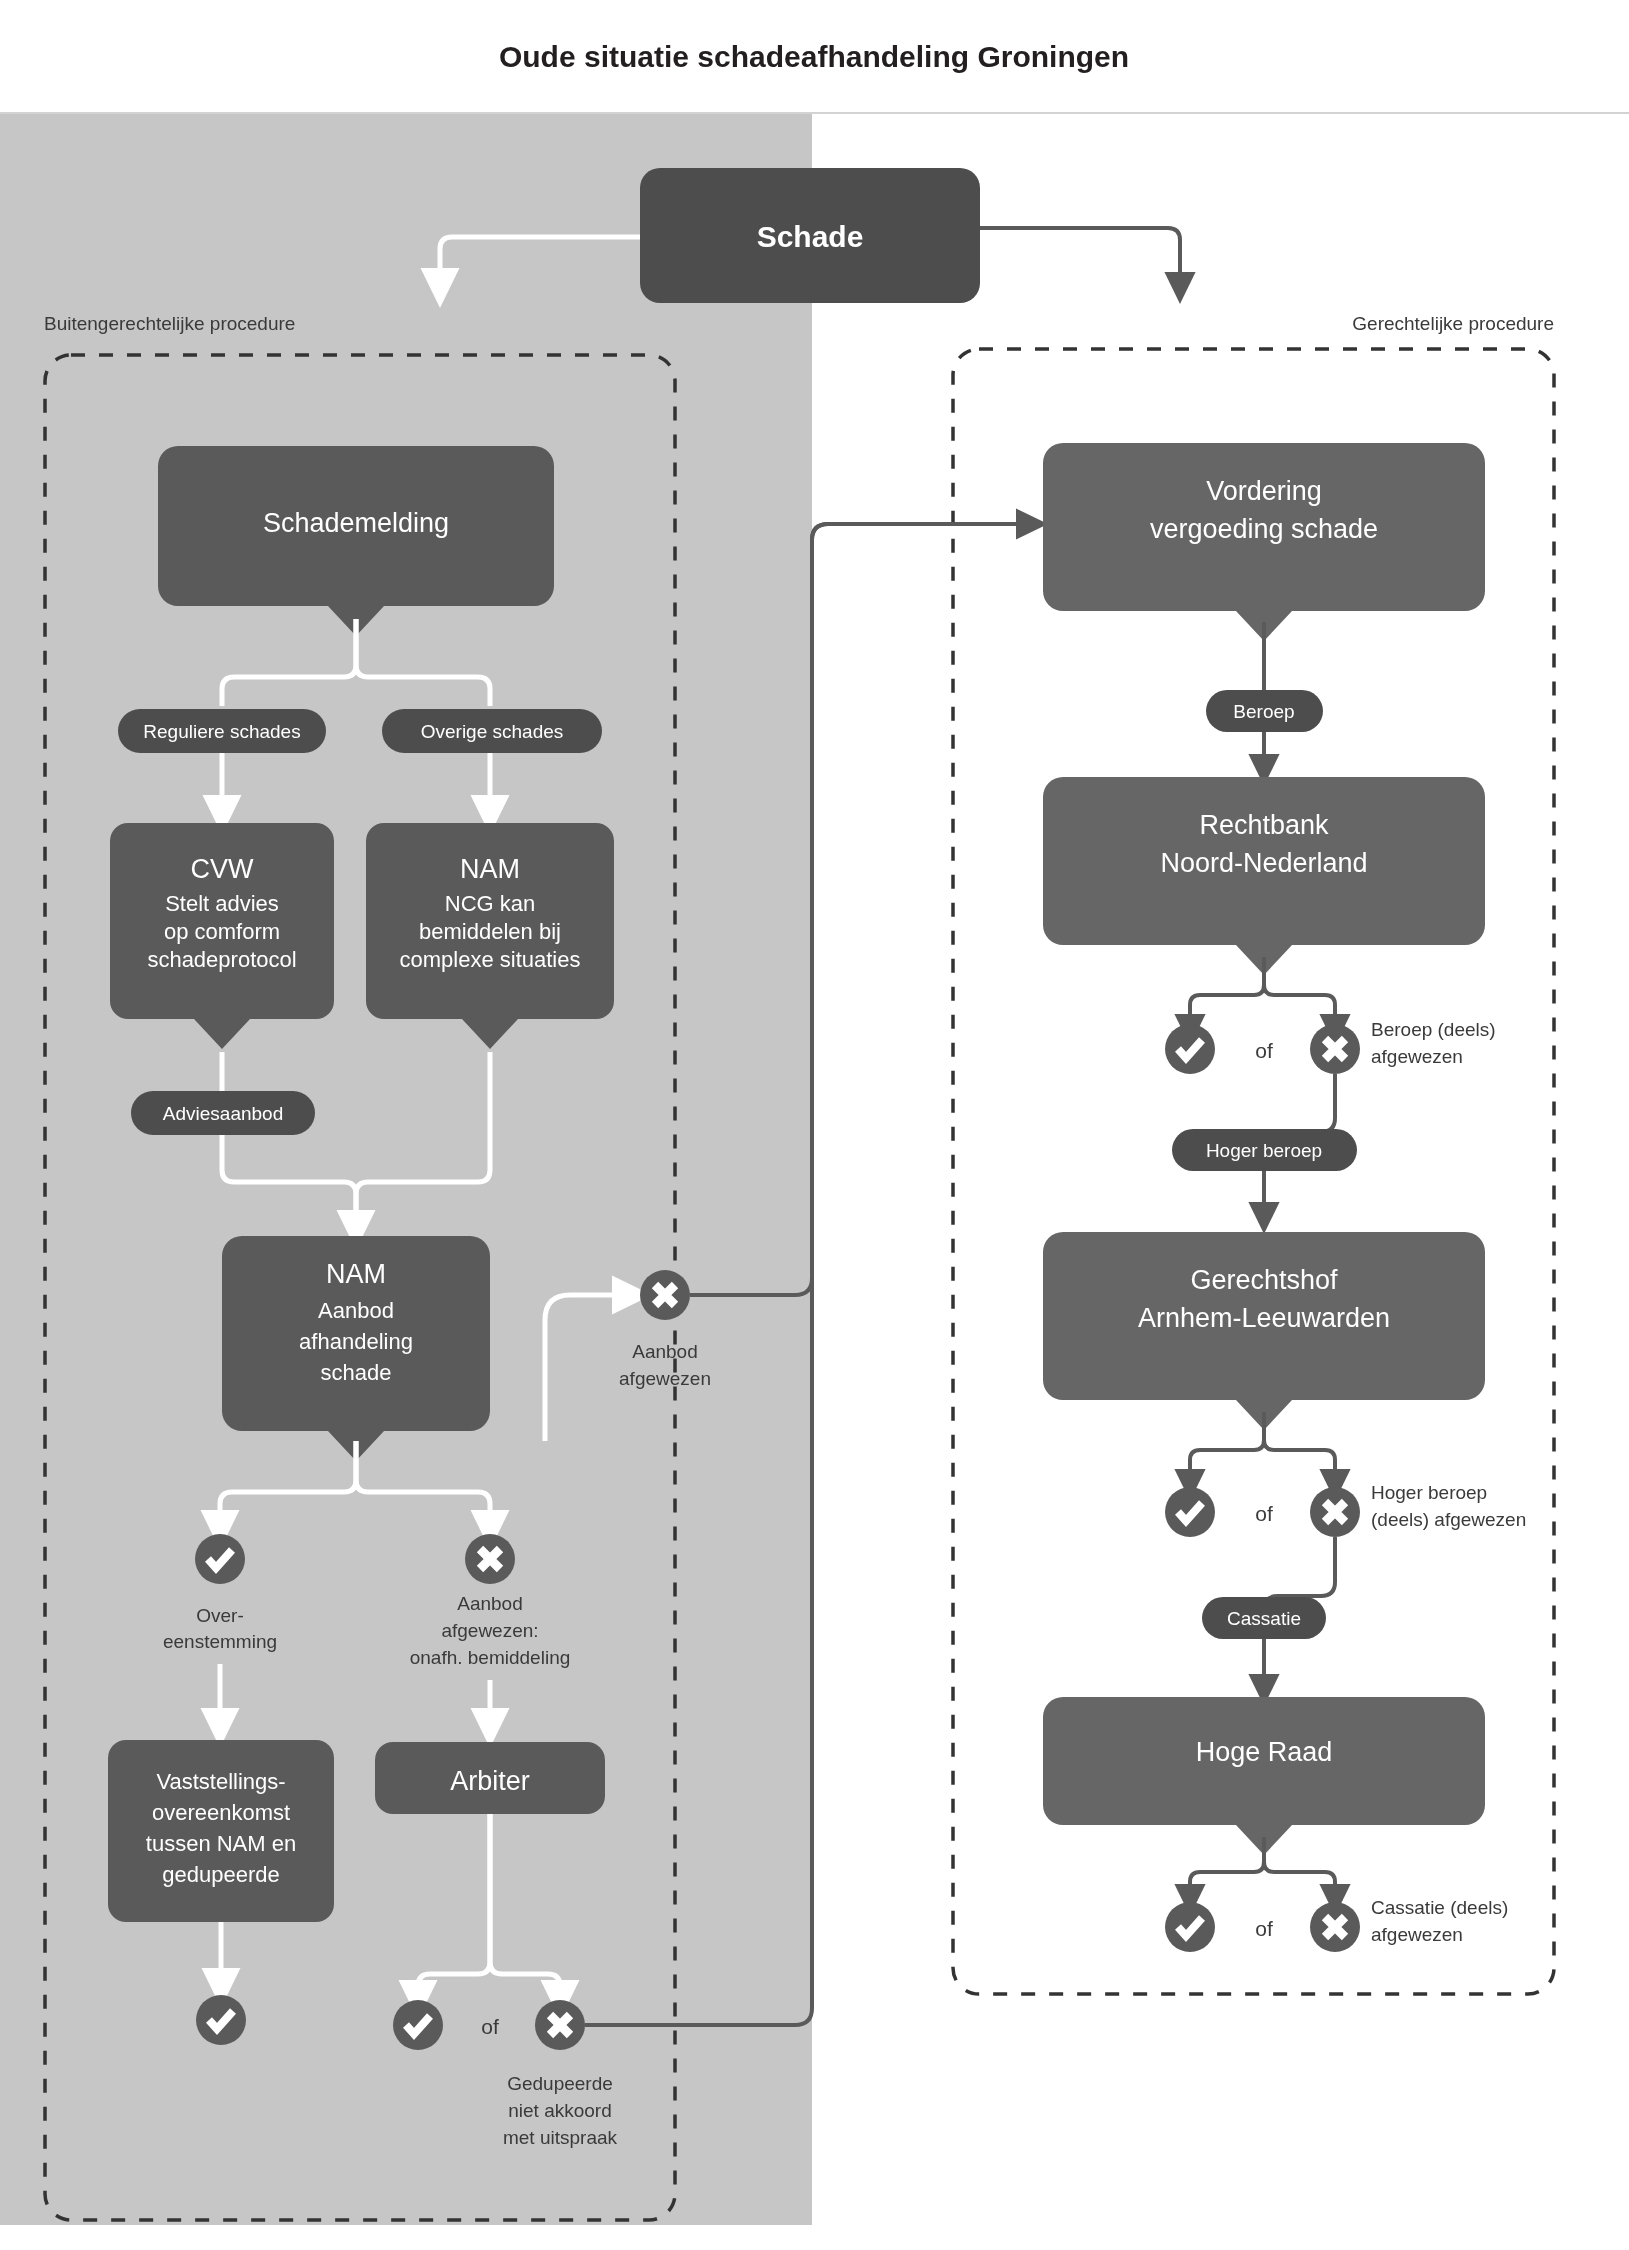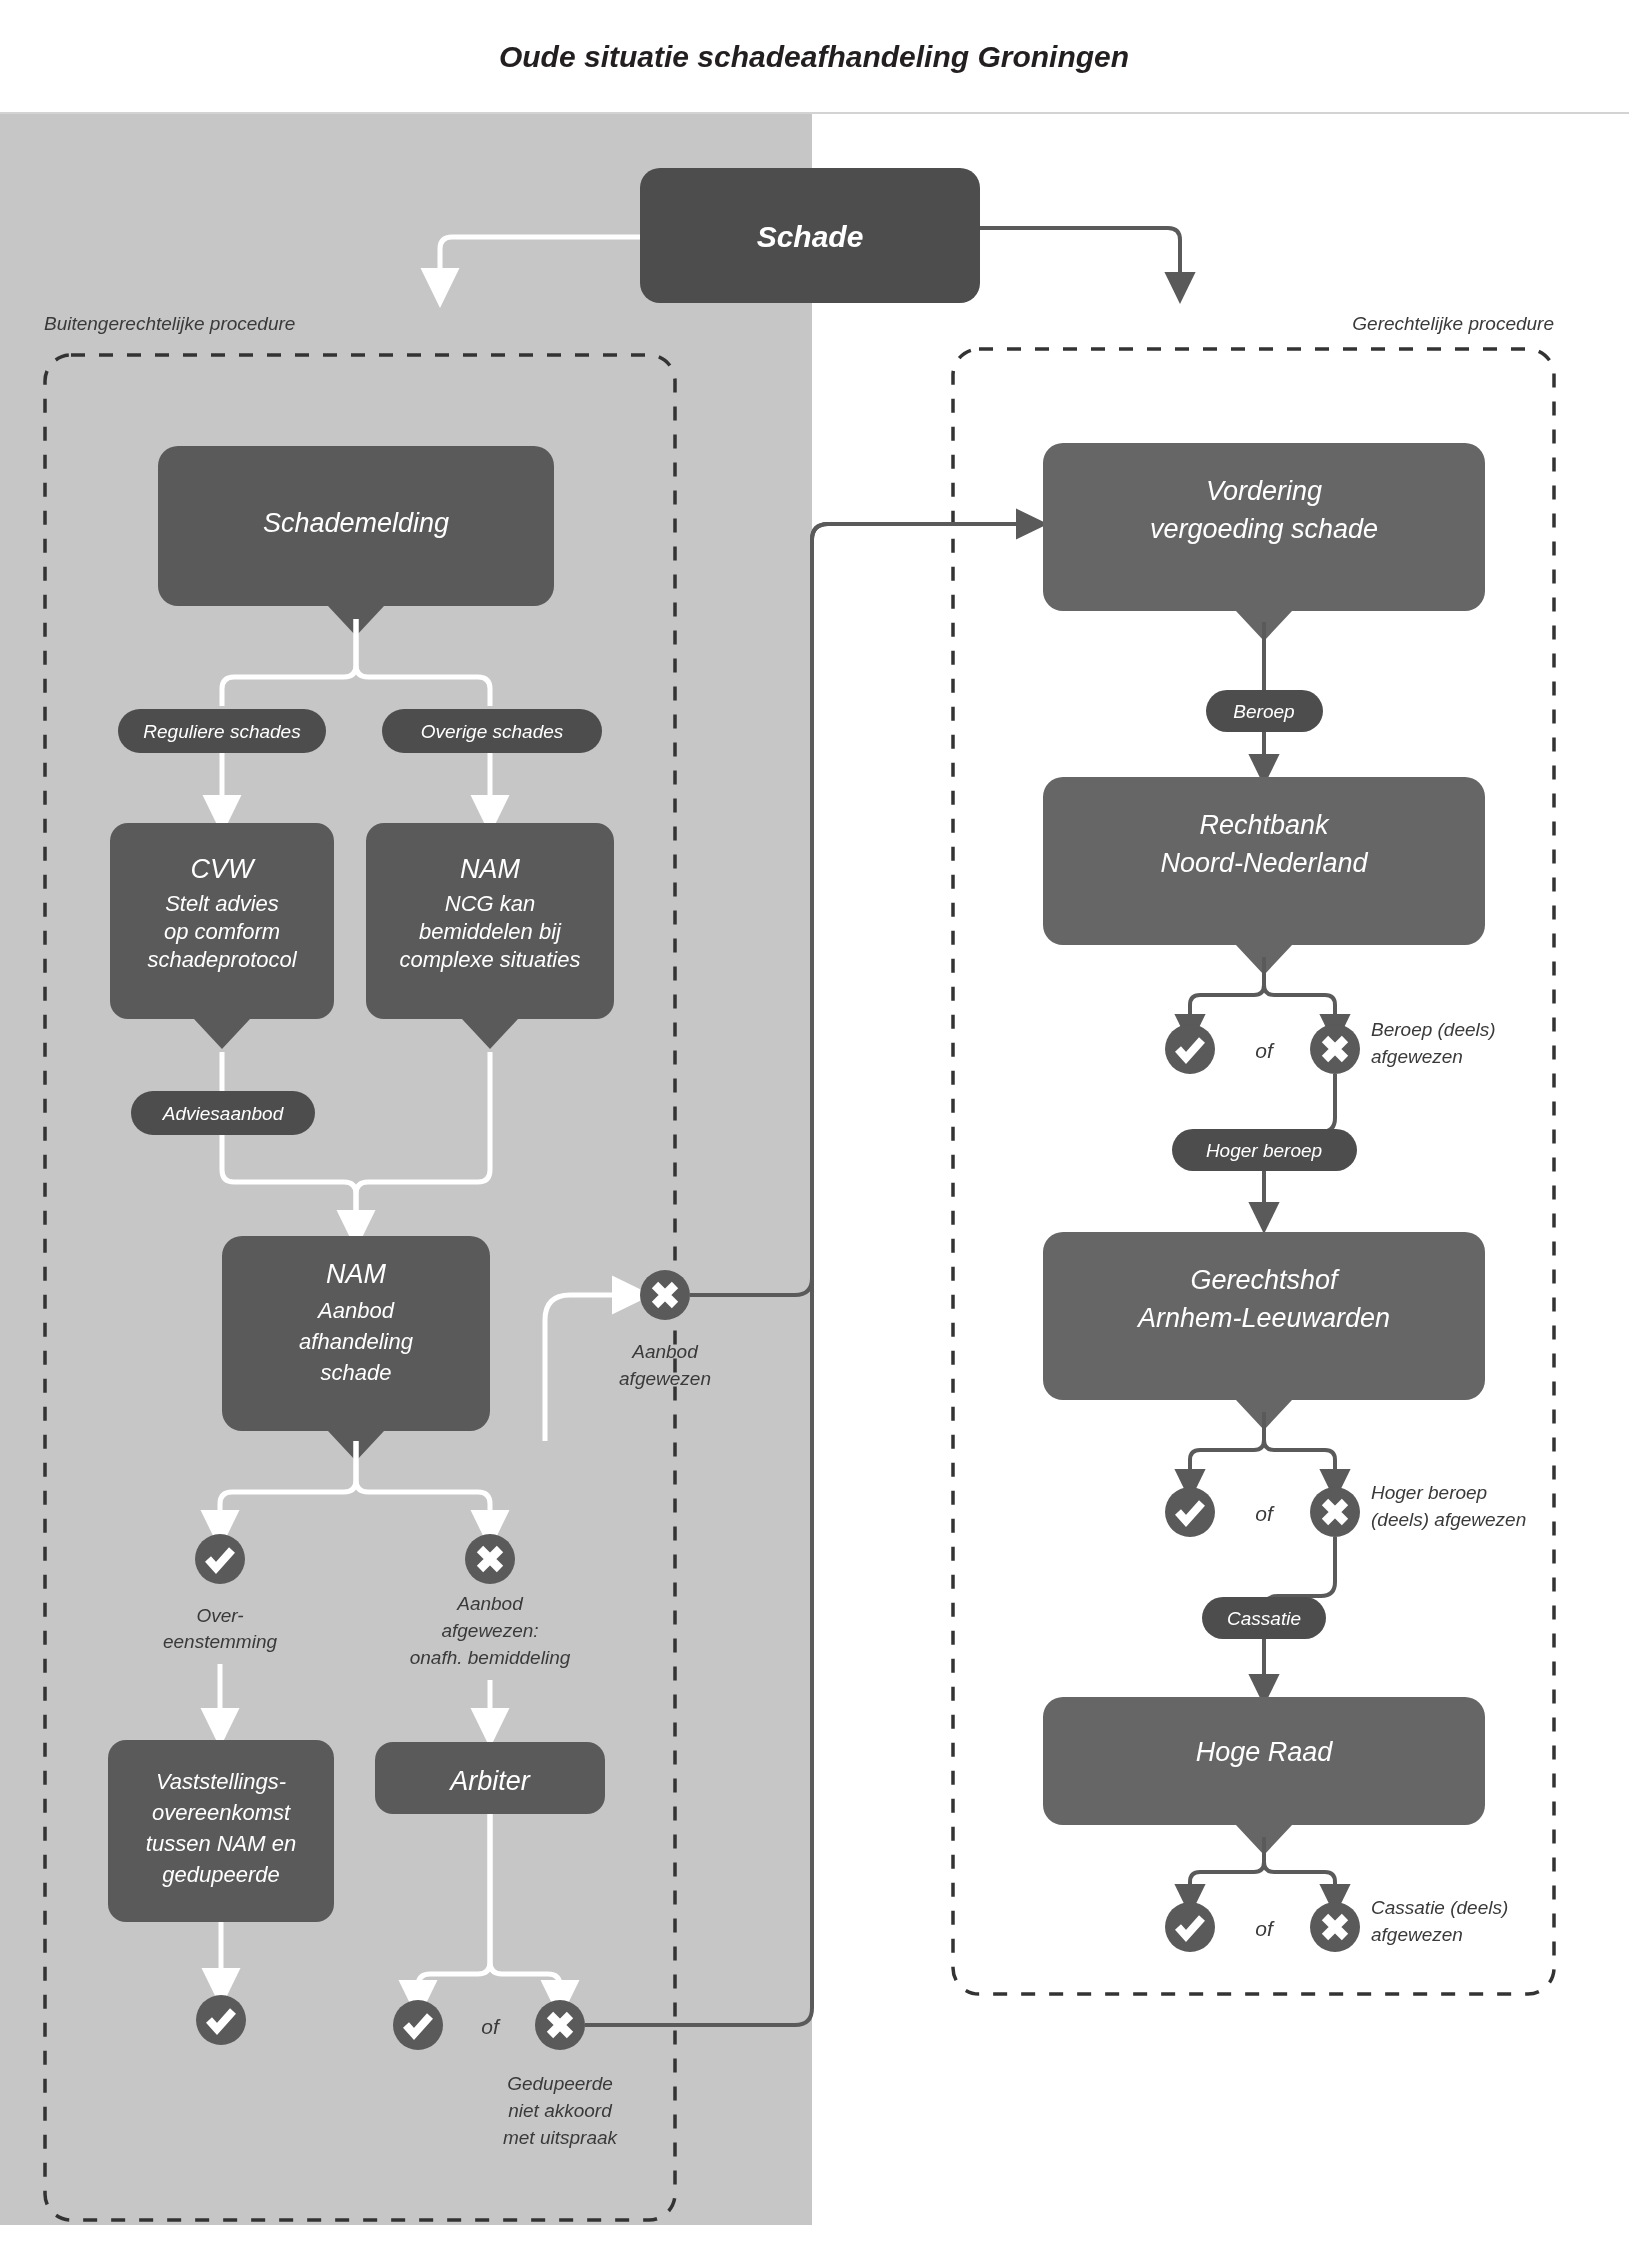--- a/index.html
+++ b/index.html
@@ -1,17 +1,17 @@
 <!DOCTYPE html>
 <html><head>
 <meta charset="utf-8">
 <style>
   html,body{margin:0;padding:0;background:#ffffff;}
   body{width:1629px;height:2250px;position:relative;font-family:"Liberation Sans",sans-serif;overflow:hidden;}
-  #root{position:absolute;inset:0;font-style:italic;}
+  #root{position:absolute;inset:0;}
   svg#canvas{position:absolute;top:0;left:0;width:1629px;height:2250px;}
   .ttl{font-family:"Liberation Sans",sans-serif;font-weight:bold;font-size:30px;fill:#231f20;}
   .boxlabel{font-family:"Liberation Sans",sans-serif;fill:#ffffff;}
   .boxmain{font-size:27px;}
   .boxsub{font-size:22px;}
   .pilltxt{font-family:"Liberation Sans",sans-serif;fill:#ffffff;font-size:19px;}
   .caption{font-family:"Liberation Sans",sans-serif;fill:#3a3a3a;font-size:19px;}
   .oftxt{font-family:"Liberation Sans",sans-serif;fill:#3a3a3a;font-size:21px;}
   .lane{font-family:"Liberation Sans",sans-serif;fill:#3a3a3a;font-size:19px;}
 </style>

